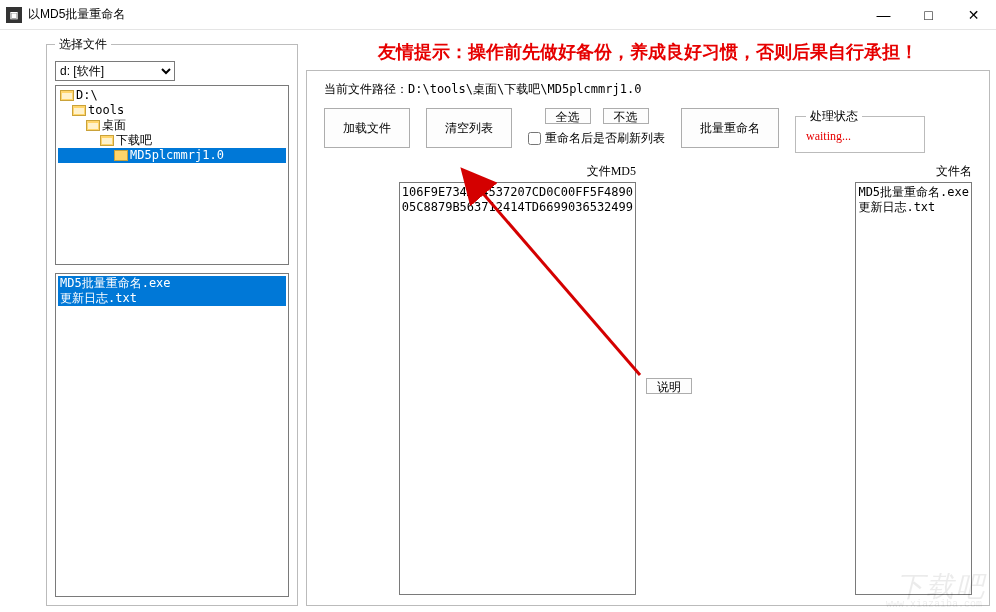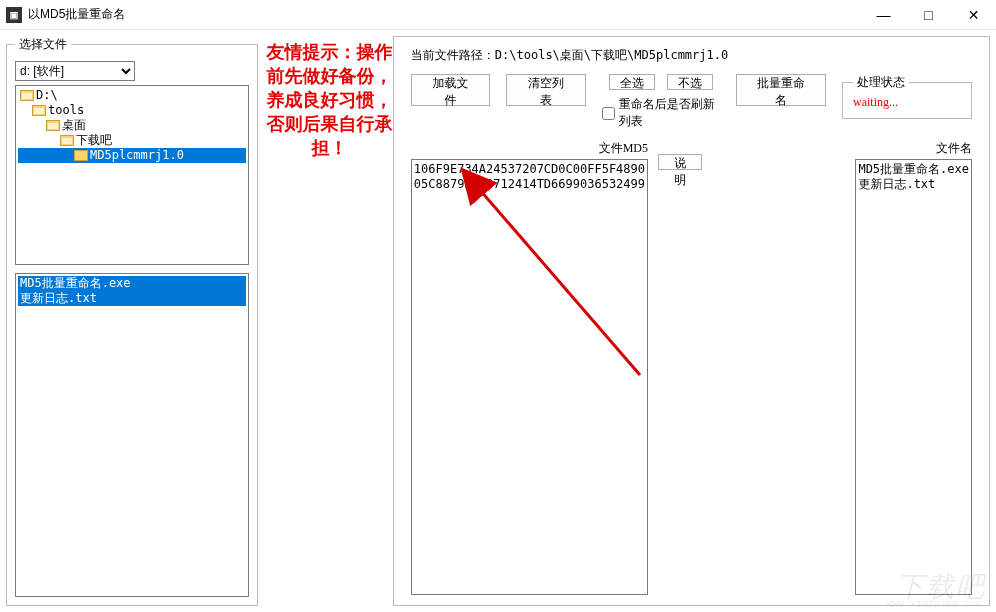--- a/index.html
+++ b/index.html
@@ -4,67 +4,67 @@
 <style>
 * { box-sizing: border-box; margin: 0; padding: 0; }
 body { font-family: "Microsoft YaHei", SimSun, sans-serif; font-size: 12px; background: #fff; width: 996px; height: 612px; overflow: hidden; position: relative; }
 
 .titlebar { height: 30px; background: #fff; display: flex; align-items: center; padding-left: 6px; border-bottom: 1px solid #e5e5e5; }
 .titlebar-icon { width: 16px; height: 16px; background: #333; display: inline-flex; align-items: center; justify-content: center; margin-right: 6px; color: #fff; font-size: 9px; font-weight: bold; }
 .titlebar-title { flex: 1; font-size: 12px; }
 .titlebar-controls { display: flex; }
 .titlebar-btn { width: 45px; height: 30px; display: flex; align-items: center; justify-content: center; font-size: 14px; font-family: Arial; }
 
-.main-area { display: flex; height: calc(100% - 30px); padding: 6px; gap: 8px; }
+.main-area { display: flex; height: calc(100% - 30px); padding: 6px; gap: 8px; margin-left: 40px; }
 
 fieldset { border: 1px solid #bbb; padding: 8px; font-size: 12px; }
 legend { padding: 0 4px; font-size: 12px; }
 
 .left-panel { width: 252px; display: flex; flex-direction: column; }
 .left-panel fieldset { flex: 1; display: flex; flex-direction: column; }
 
 .drive-select { width: 120px; height: 20px; margin-bottom: 4px; font-size: 12px; border: 1px solid #7a7a7a; background: #fff; }
 
 .tree-box { border: 1px solid #7a7a7a; background: #fff; height: 180px; padding: 2px; font-family: SimSun, monospace; font-size: 12px; line-height: 15px; overflow: auto; }
 .tree-item { white-space: nowrap; padding: 0 2px; }
 .tree-item.sel { background: #0078d7; color: #fff; }
 .folder-icon { display: inline-block; width: 14px; height: 11px; background: #ffd56b; border: 1px solid #c9a23a; vertical-align: middle; margin-right: 2px; position: relative; }
 .folder-icon.open::before { content: ""; position: absolute; left: 1px; top: 2px; width: 10px; height: 6px; background: #fff2cc; }
 
 .file-list { border: 1px solid #7a7a7a; background: #fff; flex: 1; margin-top: 8px; padding: 2px; font-family: SimSun, monospace; font-size: 12px; line-height: 15px; overflow: auto; }
 .file-list .row { padding: 0 2px; }
 .file-list .row.sel { background: #0078d7; color: #fff; }
 
-.right-panel { flex: 1; display: flex; }
+.right-panel { flex: 1; display: flex; flex-direction: column; }
 
 .warning-line { color: #e60000; font-weight: bold; font-size: 18px; text-align: center; margin: 4px 0 6px; font-family: "Microsoft YaHei", SimSun; }
 .credits-line { text-align: center; font-size: 12px; margin-bottom: 10px; font-family: SimSun, monospace; }
 
 .content-frame { border: 1px solid #bbb; flex: 1; padding: 10px 17px; display: flex; flex-direction: column; }
 
 .path-line { font-family: SimSun, monospace; font-size: 12px; margin-bottom: 10px; }
 
 .controls-row { display: flex; align-items: flex-start; gap: 16px; margin-bottom: 10px; }
-.btn { height: 32px; padding: 0 18px; background: #fdfdfd; border: 1px solid #adadad; font-size: 12px; font-family: SimSun; cursor: pointer; }
+.btn { height: 40px; padding: 0 18px; background: #fdfdfd; border: 1px solid #adadad; font-size: 12px; font-family: SimSun; cursor: pointer; }
 .btn.small { height: 16px; padding: 0 10px; }
 
 .select-group { display: flex; flex-direction: column; gap: 6px; align-items: center; }
 .select-buttons { display: flex; gap: 12px; }
 .refresh-check { display: flex; align-items: center; gap: 4px; font-size: 12px; font-family: SimSun; }
 
 .status-fieldset { padding: 4px 10px 8px; min-width: 130px; }
 .status-text { color: #e60000; font-family: Liberation Serif, serif; font-size: 12px; }
 
 .lists-row { display: flex; gap: 10px; flex: 1; }
 .list-col { display: flex; flex-direction: column; align-items: flex-end; }
 .list-col.md5 { flex: 1; }
 .list-col.names { width: 270px; }
 .list-label { font-size: 12px; font-family: SimSun; margin-bottom: 2px; }
 .list-box { border: 1px solid #7a7a7a; background: #fff; flex: 1; padding: 2px; font-family: SimSun, monospace; font-size: 12px; line-height: 15px; overflow: auto; }
-.mid-col { display: flex; align-items: flex-start; padding-top: 14px; }
+.mid-col { display: flex; align-items: center; padding-top: 14px; }
 
 .arrow-svg { position: absolute; pointer-events: none; }
 
 .watermark { position: absolute; right: 10px; bottom: 6px; font-size: 28px; color: rgba(0,0,0,0.08); font-style: italic; font-family: "Microsoft YaHei"; letter-spacing: 2px; }
 .watermark-sub { position: absolute; right: 14px; bottom: 2px; font-size: 10px; color: rgba(0,0,0,0.08); font-family: Liberation Mono, monospace; }
 </style>
 </head>
 <body>
 
 <div class="titlebar">

